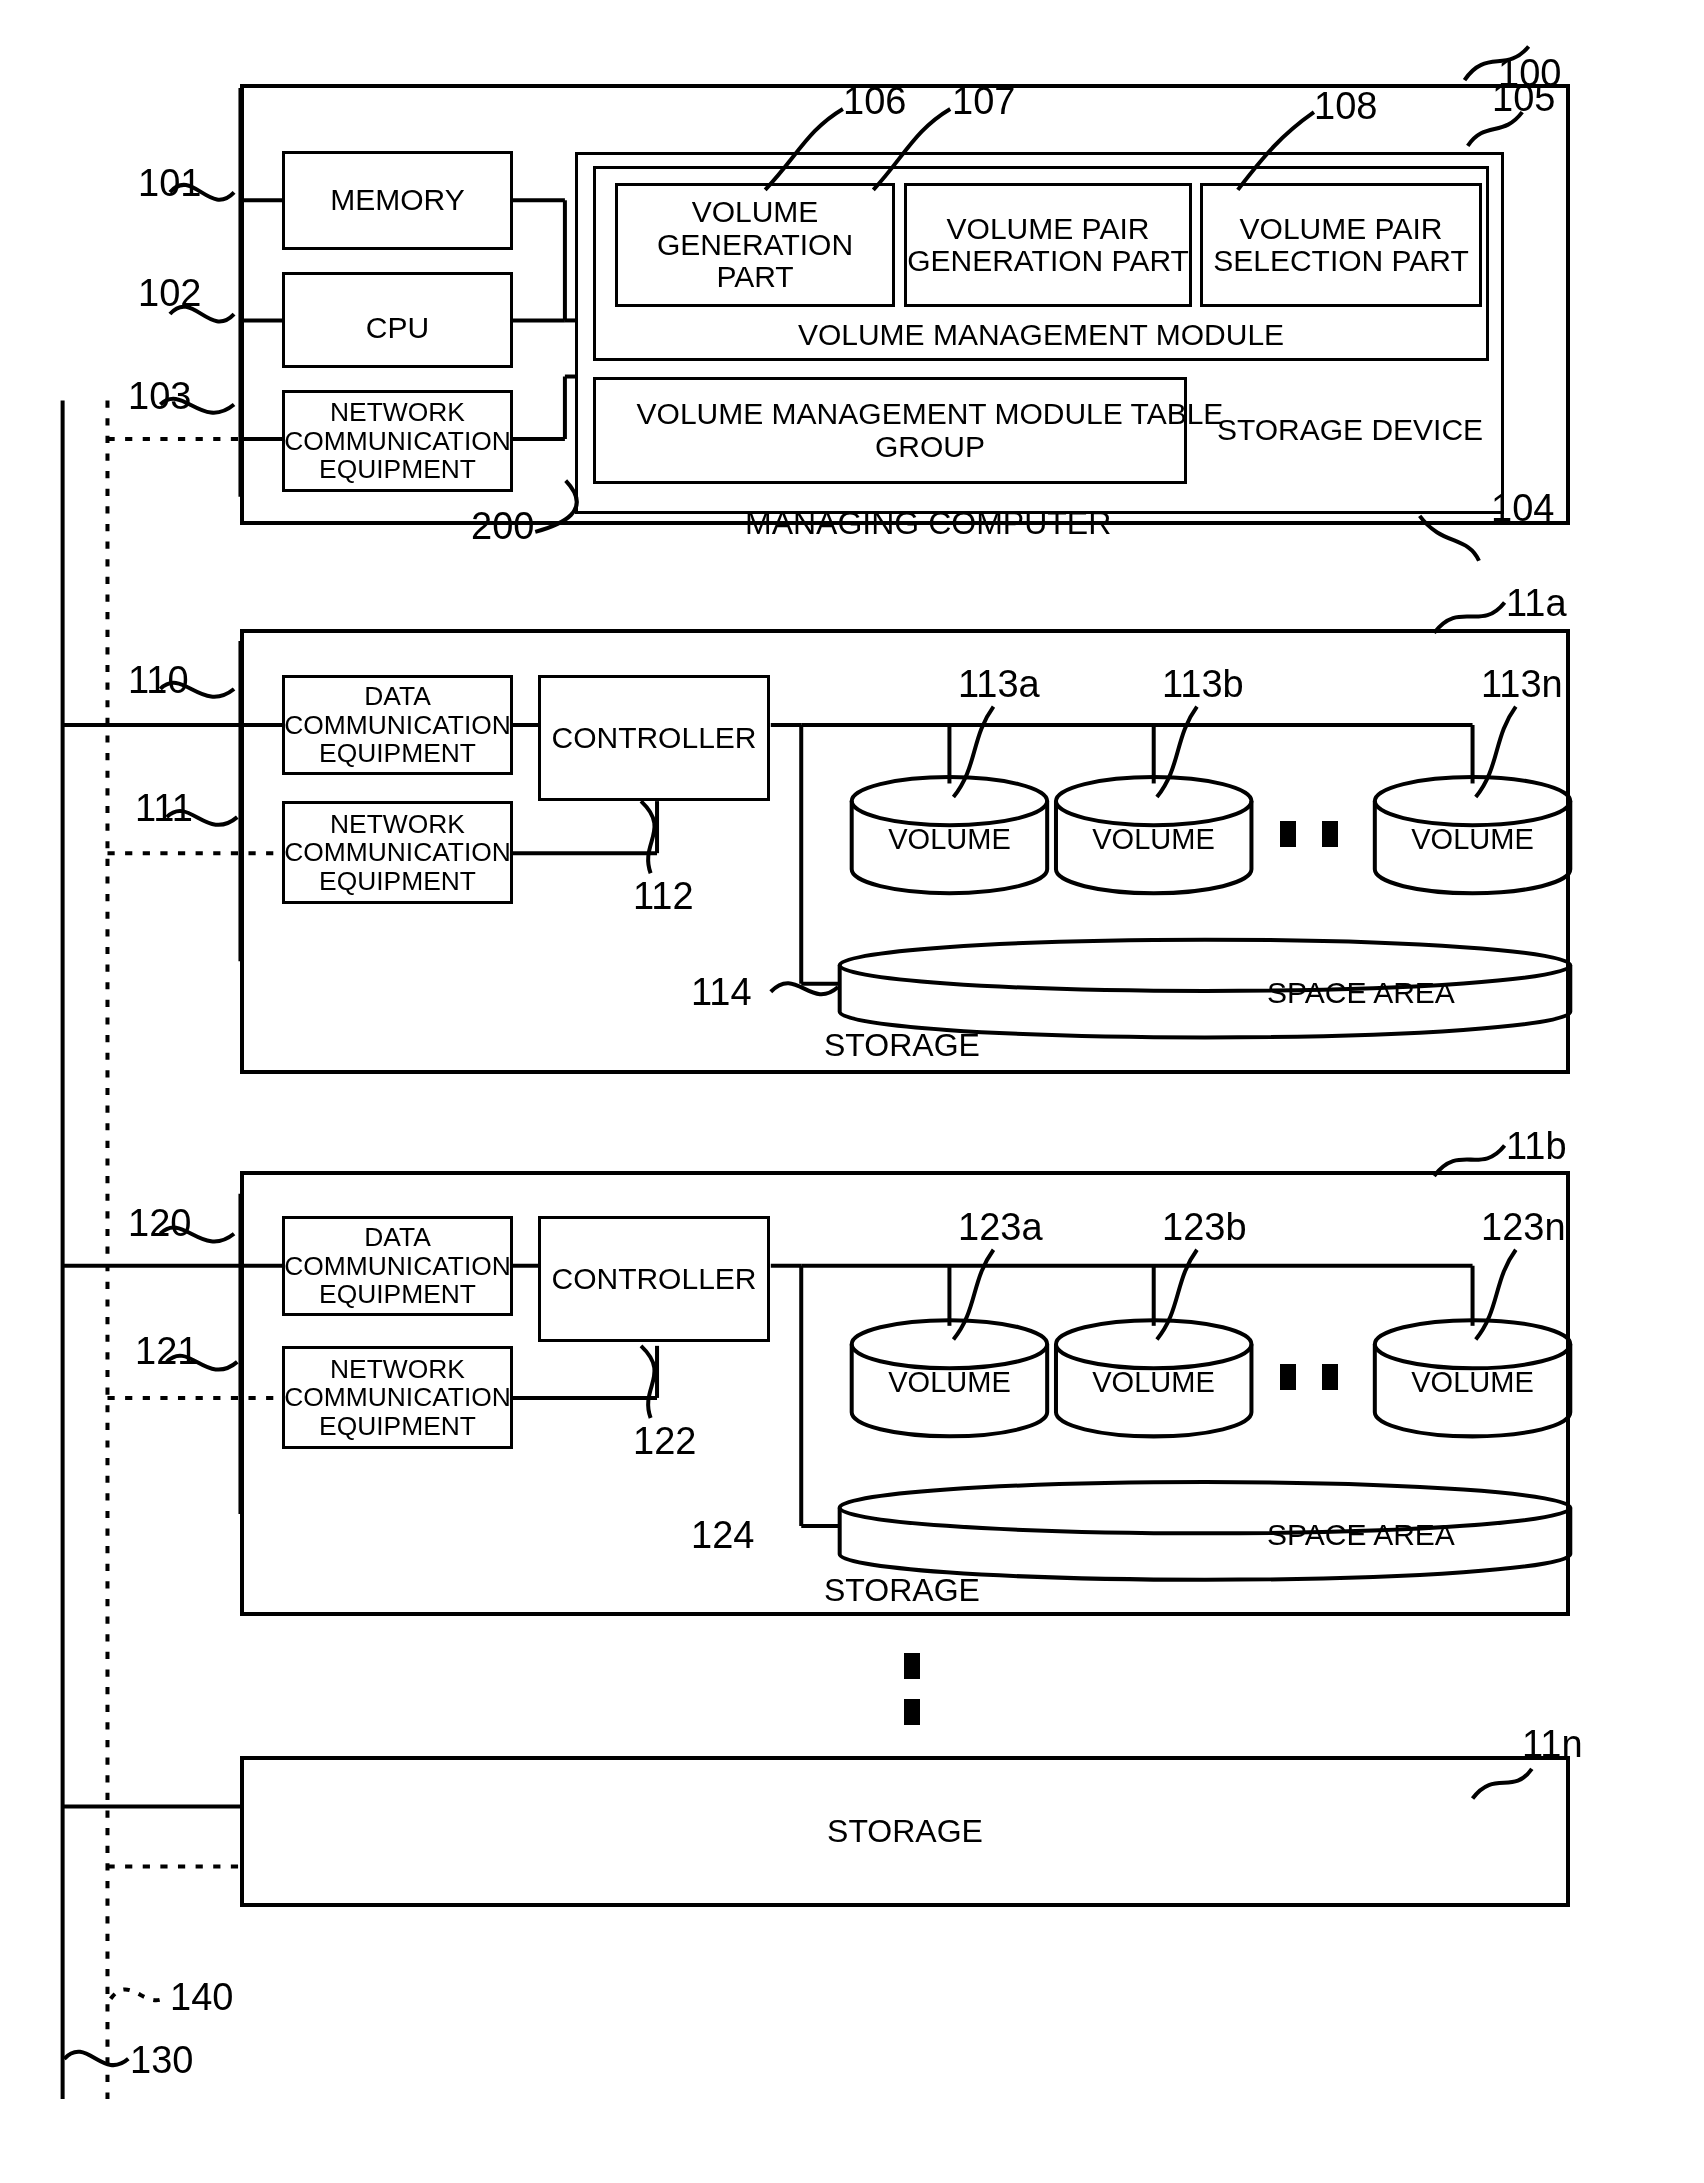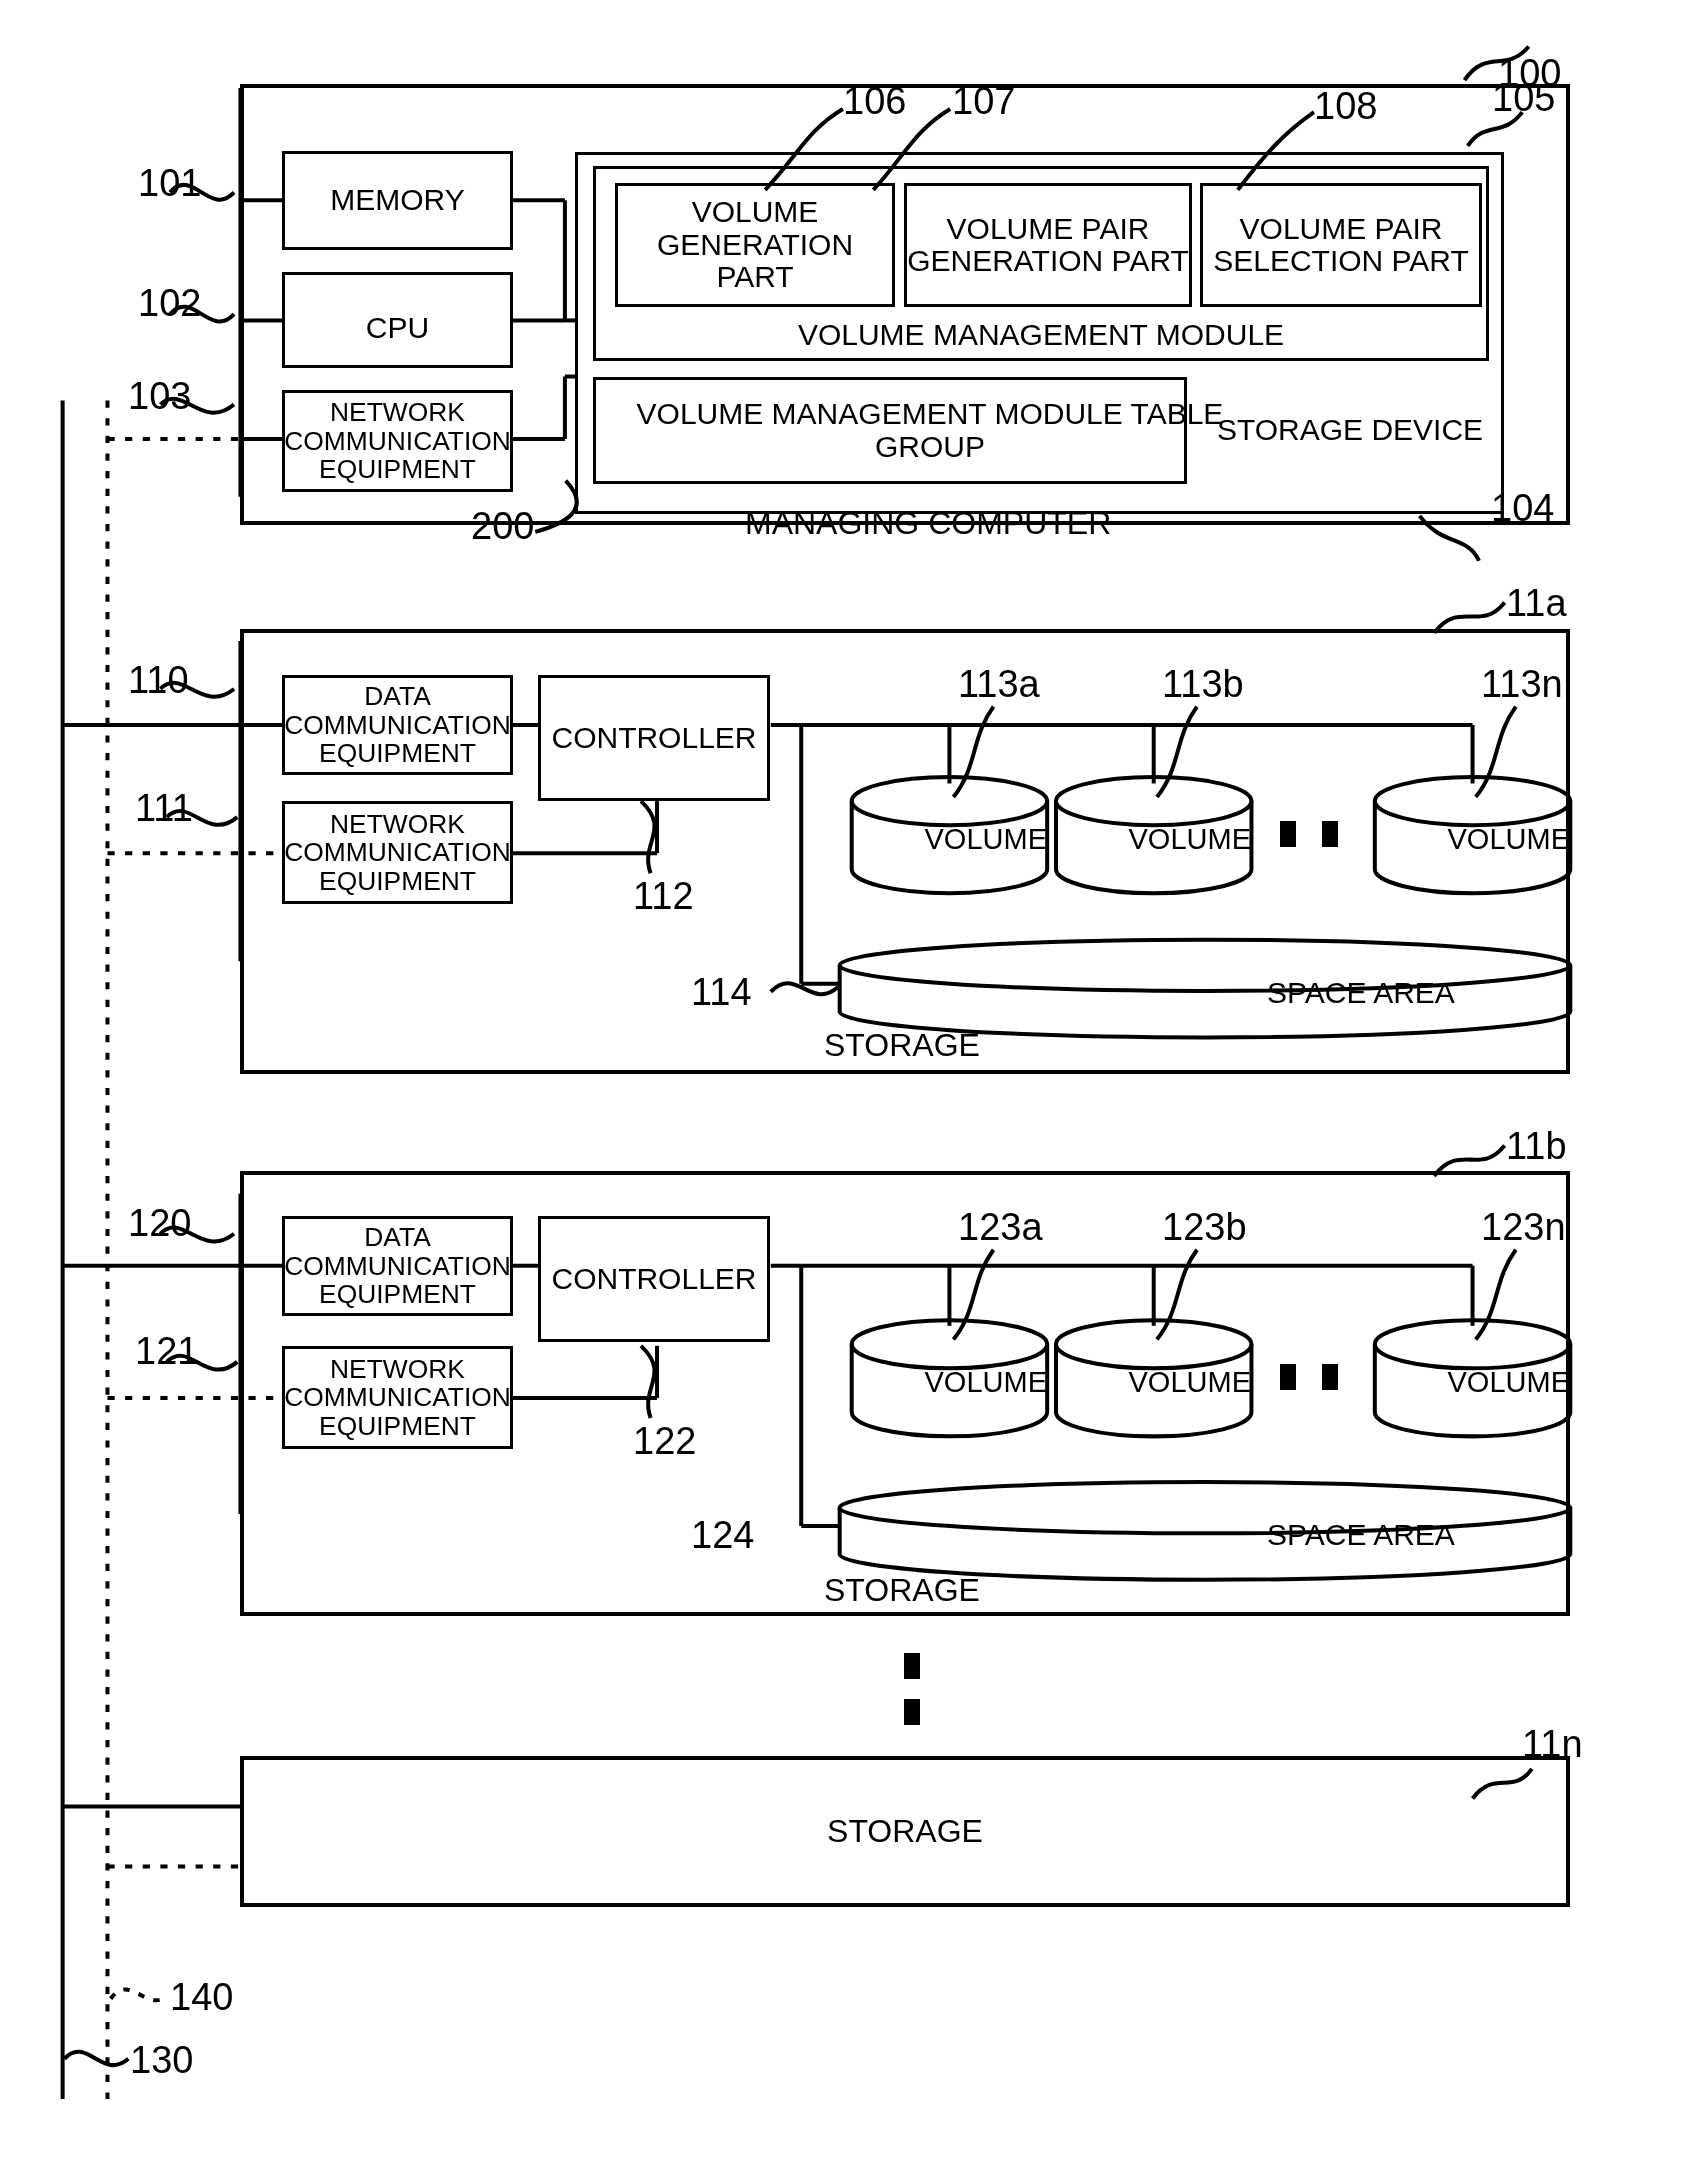--- a/index.html
+++ b/index.html
@@ -5,21 +5,21 @@
   html,body{margin:0;padding:0;background:#fff;}
   body{font-family:"Liberation Sans", sans-serif;}
   #root{position:relative;width:1705px;height:2183px;background:#fff;overflow:hidden;}
   svg.layer{position:absolute;left:0;top:0;width:1705px;height:2183px;pointer-events:none;}
   .box{position:absolute;border:4px solid #000;box-sizing:border-box;background:transparent;}
   .box.thin{border-width:3.2px;}
   .refnum{position:absolute;font-size:38px;color:#000;white-space:nowrap;letter-spacing:0px;}
   .boxtxt{position:absolute;display:flex;align-items:center;justify-content:center;
           text-align:center;font-size:30px;line-height:1.08;color:#000;}
   .freetxt{position:absolute;font-size:30px;color:#000;white-space:nowrap;}
-  .cyl-label{position:absolute;font-size:29px;color:#000;text-align:right;white-space:nowrap;}
+  .cyl-label{position:absolute;font-size:29px;color:#000;text-align:center;white-space:nowrap;}
   .dot{position:absolute;background:#000;}
 </style>
 </head>
 <body>
 
 <div id="root">
 
   <svg class="layer" viewBox="0 0 2128 2725">
     <g stroke="#000" fill="none" stroke-width="5">
 
@@ -190,21 +190,21 @@
 
   <div class="box thin" style="left:593px;top:377px;width:594px;height:107px;"></div>
   <div class="boxtxt" style="left:593px;top:377px;width:674px;height:107px;font-size:30px;">VOLUME MANAGEMENT MODULE TABLE GROUP</div>
 
   <div class="boxtxt" style="left:1202px;top:377px;width:296px;height:107px;font-size:30px;">STORAGE DEVICE</div>
 
   <div class="freetxt" style="left:745px;top:505px;font-size:32px;">MANAGING COMPUTER</div>
 
   <div class="refnum" style="left:1498px;top:19px;margin-top:33px;">100</div>
   <div class="refnum" style="left:138px;top:162px;">101</div>
-  <div class="refnum" style="left:138px;top:282px;">102</div>
+  <div class="refnum" style="left:138px;top:272px;">102</div>
   <div class="refnum" style="left:128px;top:375px;">103</div>
   <div class="refnum" style="left:1481px;top:487px;margin-left:10px;">104</div>
   <div class="refnum" style="left:1492px;top:71px;margin-top:6px;">105</div>
   <div class="refnum" style="left:843px;top:80px;">106</div>
   <div class="refnum" style="left:952px;top:80px;">107</div>
   <div class="refnum" style="left:1314px;top:85px;">108</div>
   <div class="refnum" style="left:471px;top:505px;">200</div>
 
   <div class="box" style="left:240px;top:629px;width:1330px;height:445px;"></div>
 

